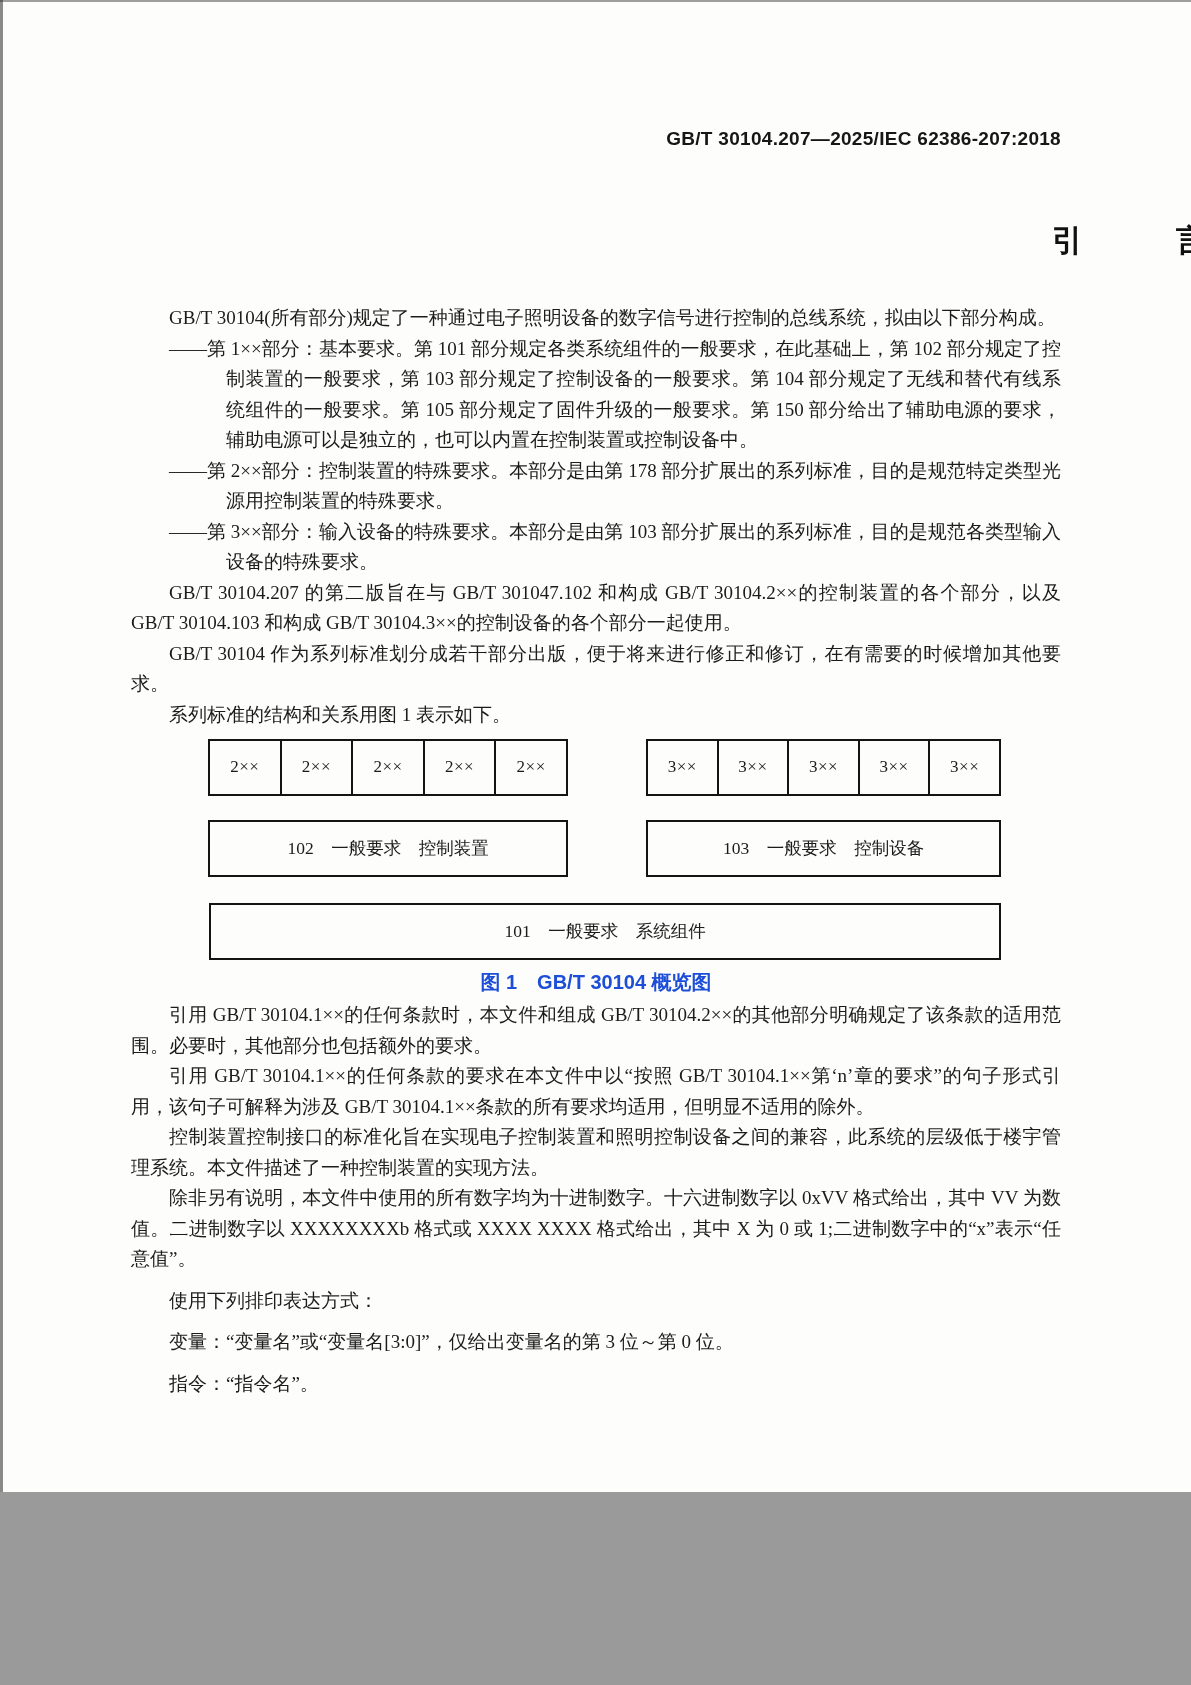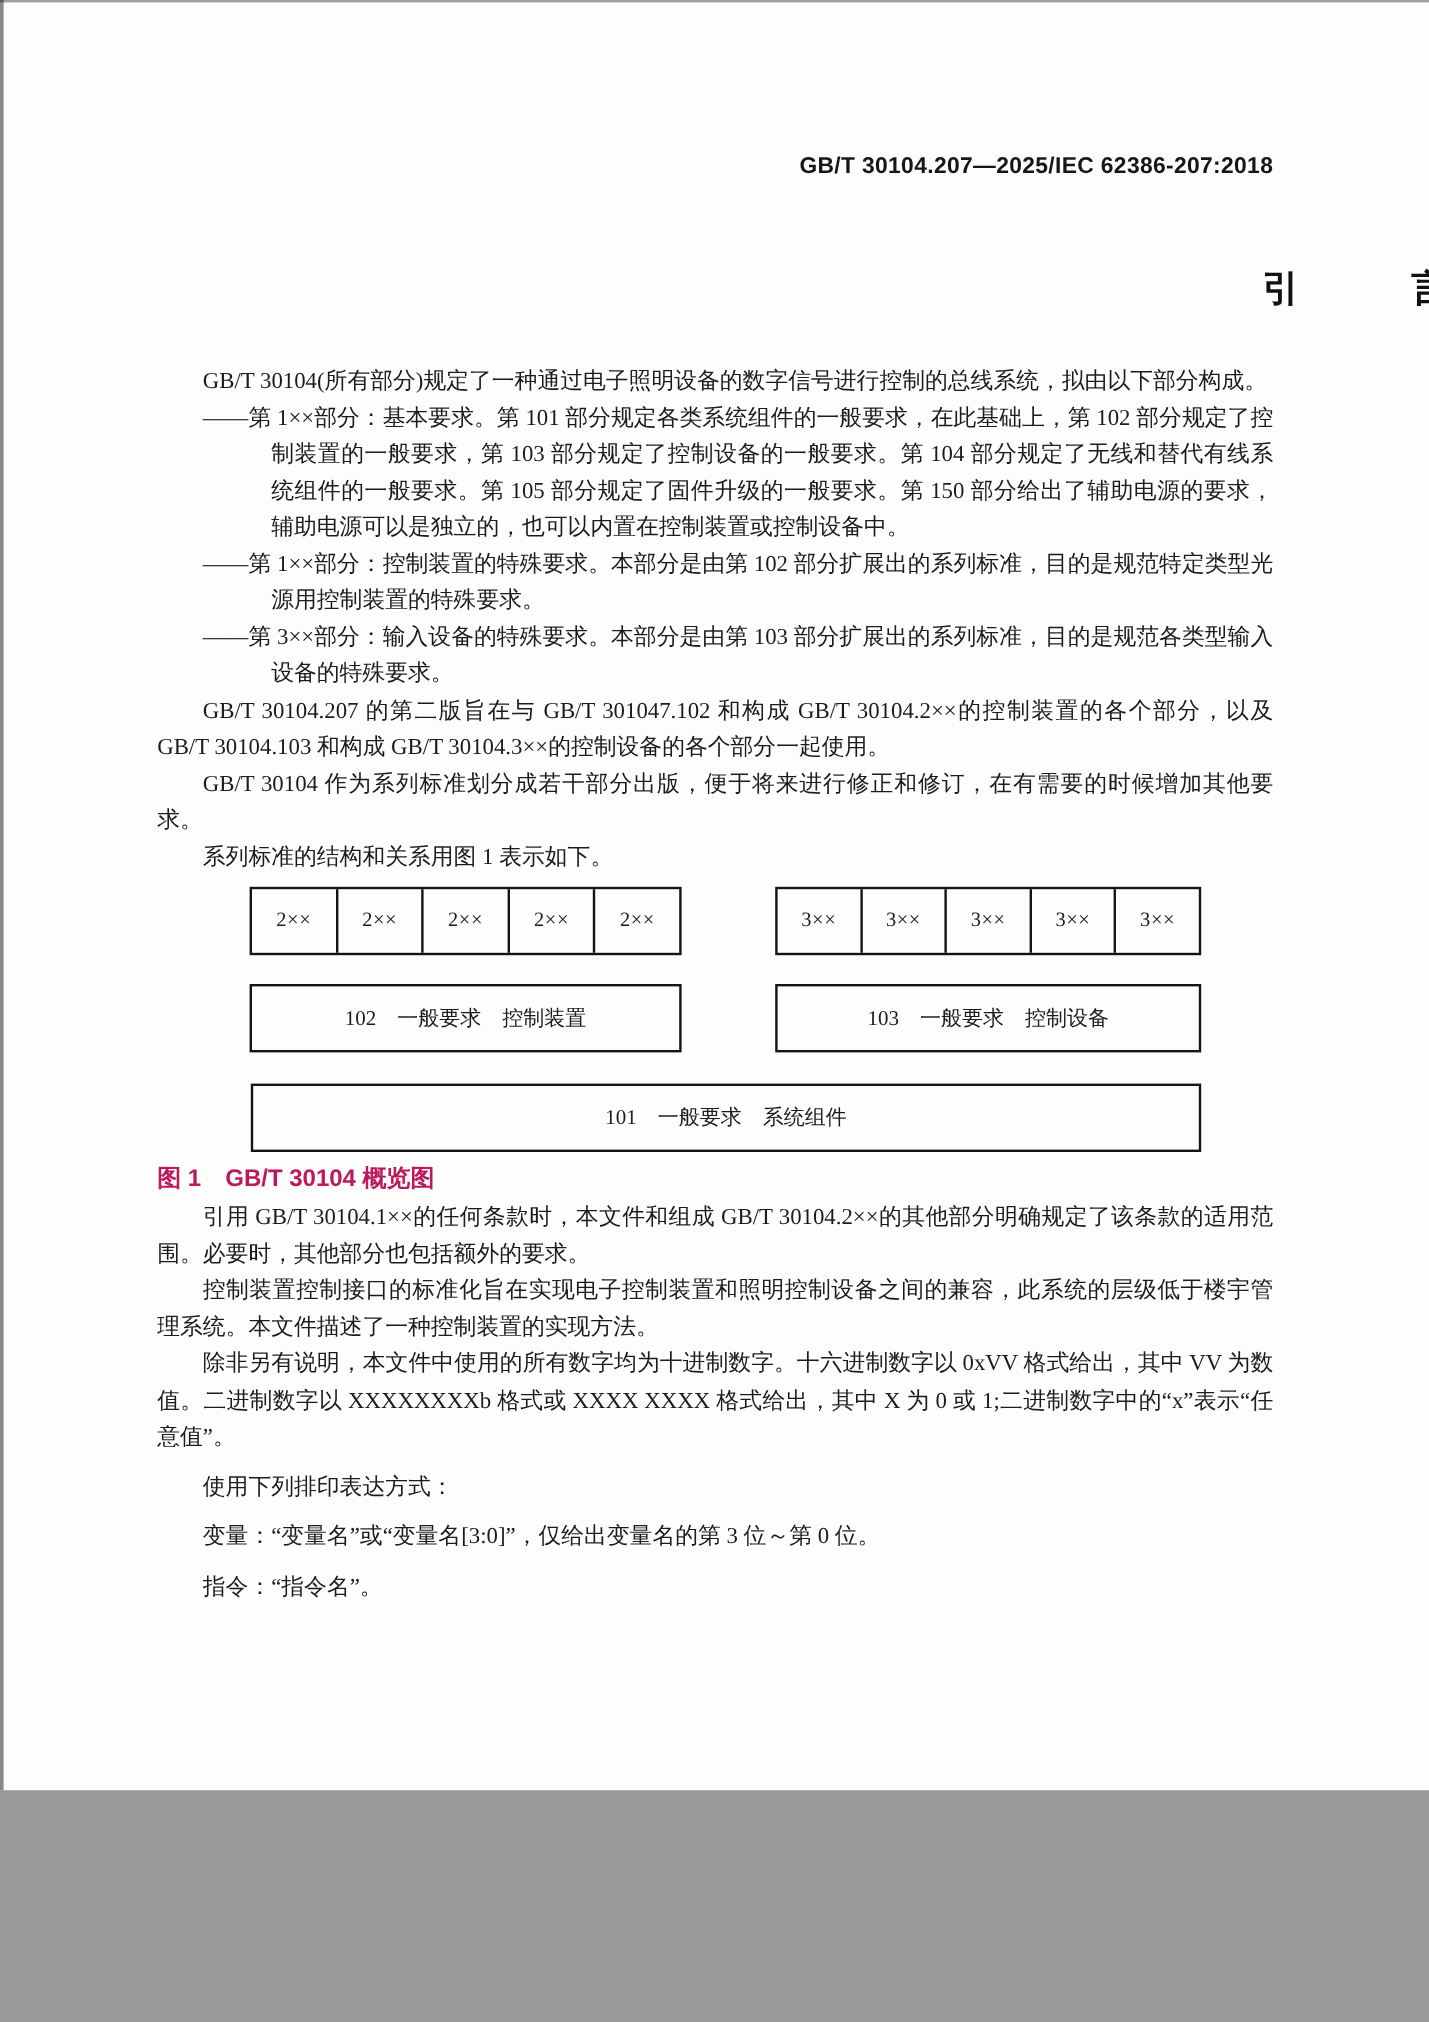--- a/index.html
+++ b/index.html
@@ -59,44 +59,44 @@
     position: absolute; height: 57px; box-sizing: border-box;
     border: 2.5px solid #141414; background: #fdfdfc;
     display: flex; align-items: center; justify-content: center;
     font-size: 17.5px;
   }
   .box-102 { left: 77px;  top: 81px;  width: 360px; }
   .box-103 { left: 515px; top: 81px;  width: 355px; }
   .box-101 { left: 78px;  top: 164px; width: 792px; }
   .fig-caption {
     position: absolute; top: 228px; left: 0; width: 100%;
-    text-align: left;
+    text-align: center;
     font-family: "Liberation Sans", "DejaVu Sans", sans-serif;
-    font-weight: 700; font-size: 20px; color: #be185d;
+    font-weight: 700; font-size: 20px; color: #1d4ed8;
   }
   .page-number {
     position: absolute; top: 1545px; left: 131px; width: 955px;
     text-align: right; font-size: 18px; color: #2a2a2a;
   }
 </style>
 </head>
 <body>
 
 <div class="page">
   <div class="scan-edge-left"></div>
   <div class="scan-edge-top"></div>
 
   <div class="doc-header">GB/T 30104.207—2025/IEC 62386-207:2018</div>
 
   <div class="doc-title">引　　　言</div>
 
   <div class="content">
     <p class="para">GB/T 30104(所有部分)规定了一种通过电子照明设备的数字信号进行控制的总线系统，拟由以下部分构成。</p>
     <p class="dash-item">——第 1××部分：基本要求。第 101 部分规定各类系统组件的一般要求，在此基础上，第 102 部分规定了控制装置的一般要求，第 103 部分规定了控制设备的一般要求。第 104 部分规定了无线和替代有线系统组件的一般要求。第 105 部分规定了固件升级的一般要求。第 150 部分给出了辅助电源的要求，辅助电源可以是独立的，也可以内置在控制装置或控制设备中。</p>
-    <p class="dash-item">——第 1××部分：控制装置的特殊要求。本部分是由第 102 部分扩展出的系列标准，目的是规范特定类型光源用控制装置的特殊要求。</p>
+    <p class="dash-item">——第 2××部分：控制装置的特殊要求。本部分是由第 178 部分扩展出的系列标准，目的是规范特定类型光源用控制装置的特殊要求。</p>
     <p class="dash-item">——第 3××部分：输入设备的特殊要求。本部分是由第 103 部分扩展出的系列标准，目的是规范各类型输入设备的特殊要求。</p>
     <p class="para">GB/T 30104.207 的第二版旨在与 GB/T 301047.102 和构成 GB/T 30104.2××的控制装置的各个部分，以及 GB/T 30104.103 和构成 GB/T 30104.3××的控制设备的各个部分一起使用。</p>
     <p class="para">GB/T 30104 作为系列标准划分成若干部分出版，便于将来进行修正和修订，在有需要的时候增加其他要求。</p>
     <p class="para">系列标准的结构和关系用图 1 表示如下。</p>
 
     <div class="figure">
       <div class="cell-group left">
         <span class="fig-cell">2××</span>
         <span class="fig-cell">2××</span>
         <span class="fig-cell">2××</span>
@@ -110,20 +110,21 @@
         <span class="fig-cell">3××</span>
         <span class="fig-cell">3××</span>
       </div>
       <div class="wide-box box-102">102　一般要求　控制装置</div>
       <div class="wide-box box-103">103　一般要求　控制设备</div>
       <div class="wide-box box-101">101　一般要求　系统组件</div>
       <div class="fig-caption">图 1　GB/T 30104 概览图</div>
     </div>
 
     <p class="para">引用 GB/T 30104.1××的任何条款时，本文件和组成 GB/T 30104.2××的其他部分明确规定了该条款的适用范围。必要时，其他部分也包括额外的要求。</p>
+    <p class="para">引用 GB/T 30104.1××的任何条款的要求在本文件中以“按照 GB/T 30104.1××第‘n’章的要求”的句子形式引用，该句子可解释为涉及 GB/T 30104.1××条款的所有要求均适用，但明显不适用的除外。</p>
     <p class="para">控制装置控制接口的标准化旨在实现电子控制装置和照明控制设备之间的兼容，此系统的层级低于楼宇管理系统。本文件描述了一种控制装置的实现方法。</p>
     <p class="para">除非另有说明，本文件中使用的所有数字均为十进制数字。十六进制数字以 0xVV 格式给出，其中 VV 为数值。二进制数字以 XXXXXXXXb 格式或 XXXX XXXX 格式给出，其中 X 为 0 或 1;二进制数字中的“x”表示“任意值”。</p>
     <p class="para spaced">使用下列排印表达方式：</p>
     <p class="para spaced">变量：“变量名”或“变量名[3:0]”，仅给出变量名的第 3 位～第 0 位。</p>
     <p class="para spaced">指令：“指令名”。</p>
   </div>
 
   <div class="page-number">V</div>
 </div>
 

